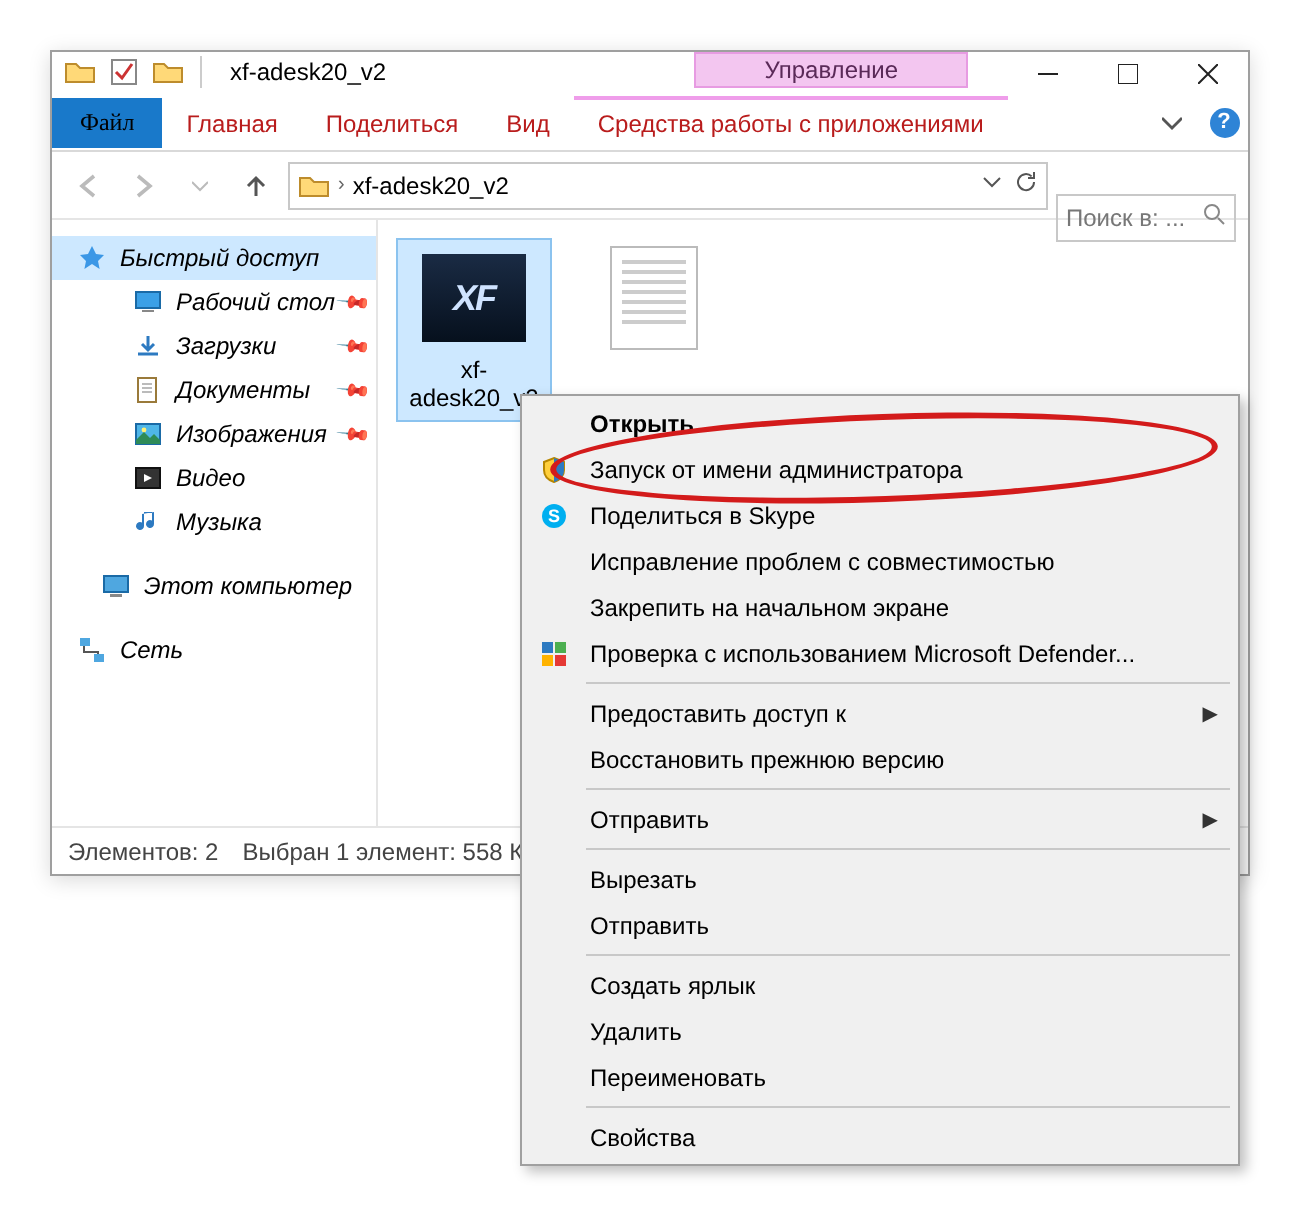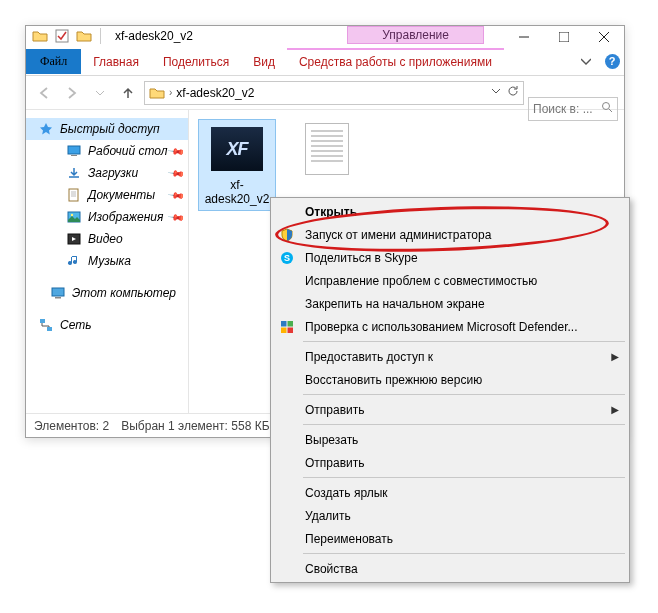--- a/index.html
+++ b/index.html
@@ -41,21 +41,21 @@
   .file-item .thumb { width: 60px; height: 50px; margin: 0 auto 4px; display: flex; align-items: center; justify-content: center; }
   .file-item.selected .thumb-wrap { background: #cde8ff; outline: 1px solid #8bc3ef; }
   .thumb-wrap { padding: 4px 2px; }
   .xf-thumb { width: 52px; height: 44px; background: linear-gradient(#1a2b44,#06101d); display: flex; align-items: center; justify-content: center; color: #cfe3ff; font-weight: bold; font-style: italic; font-size: 18px; letter-spacing: -1px; }
   .txt-thumb { width: 44px; height: 52px; background: #fff; border: 1px solid #bbb; position: relative; }
   .txt-thumb::before { content: ""; position: absolute; top: 6px; left: 5px; right: 5px; height: 2px; background: #ccc; box-shadow: 0 5px 0 #ccc, 0 10px 0 #ccc, 0 15px 0 #ccc, 0 20px 0 #ccc, 0 25px 0 #ccc, 0 30px 0 #ccc; }
   .statusbar { height: 24px; border-top: 1px solid #e5e5e5; display: flex; align-items: center; padding: 0 8px; font-size: 12px; color: #444; gap: 12px; }
   .status-right { margin-left: auto; display: flex; gap: 2px; }
   .view-btn { width: 20px; height: 18px; border: 1px solid #ccc; display: flex; align-items: center; justify-content: center; font-size: 10px; color: #555; }
 
-  .context-menu { position: absolute; left: 270px; top: 197px; width: 360px; background: #f0f0f0; border: 1px solid #a0a0a0; box-shadow: 3px 3px 6px rgba(0,0,0,0.25); padding: 2px; font-size: 12px; }
+  .context-menu { position: absolute; left: 260px; top: 197px; width: 360px; background: #f0f0f0; border: 1px solid #a0a0a0; box-shadow: 3px 3px 6px rgba(0,0,0,0.25); padding: 2px; font-size: 12px; }
   .cm-item { display: flex; align-items: center; height: 23px; padding-left: 32px; position: relative; }
   .cm-item .cm-icon { position: absolute; left: 6px; width: 16px; height: 16px; display: flex; align-items: center; justify-content: center; }
   .cm-item .cm-arrow { margin-left: auto; margin-right: 8px; font-size: 10px; color: #333; }
   .cm-sep { height: 1px; background: #c8c8c8; margin: 3px 2px 3px 30px; }
   .cm-bold { font-weight: 600; }
 
   .red-circle { position: absolute; left: 275px; top: 207px; width: 334px; height: 44px; border: 3px solid #d31b1b; border-radius: 50%; pointer-events: none; transform: rotate(-2deg); }
 </style>
 </head>
 <body>

